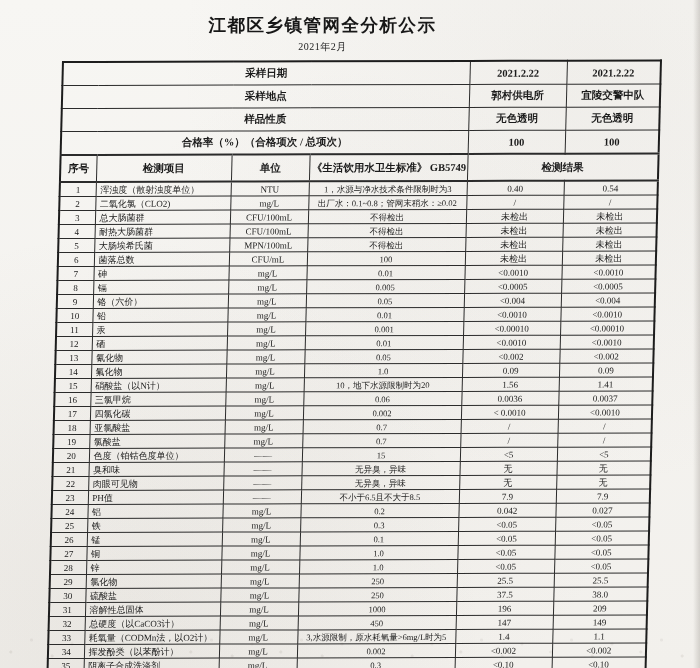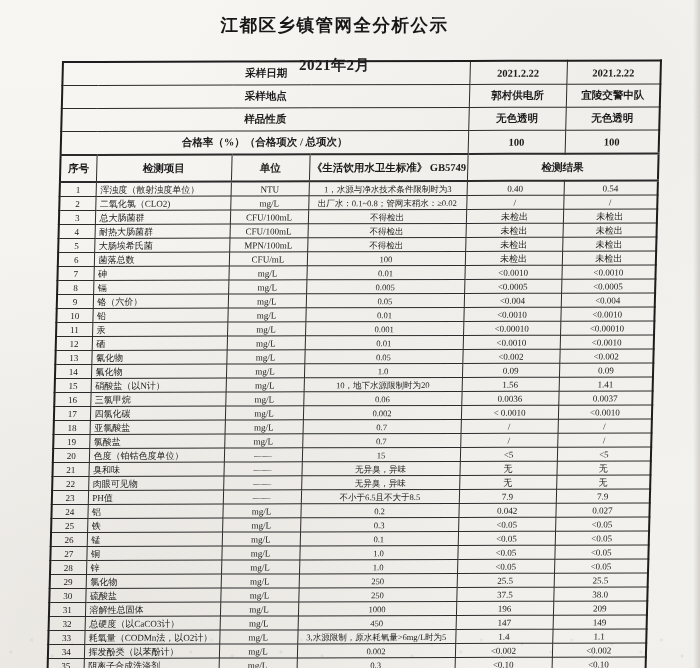--- a/index.html
+++ b/index.html
@@ -26,31 +26,30 @@
     background:
       radial-gradient(circle at 12% 60%, rgba(130,120,110,0.12) 1px, transparent 2px),
       radial-gradient(circle at 35% 30%, rgba(130,120,110,0.10) 1px, transparent 2px),
       radial-gradient(circle at 58% 70%, rgba(130,120,110,0.12) 1px, transparent 2px),
       radial-gradient(circle at 80% 40%, rgba(130,120,110,0.10) 1px, transparent 2px);
     background-size: 90px 40px;
     pointer-events: none;
   }
 
   .header-block {
-    position: absolute; top: 13px; left: 12px; width: 645px;
+    position: absolute; top: 13px; left: 0; width: 645px;
     text-align: center;
   }
   .doc-title {
     font-size: 17.5px; font-weight: bold; letter-spacing: 1.5px;
     margin: 0; color: #171717;
   }
   .doc-subtitle {
-    font-size: 15px; margin-top: 19px; color: #222;
+    font-size: 10px; margin-top: 3px; color: #222;
     letter-spacing: 0.5px;
-    font-weight: bold;
   }
 
   .table-wrap {
     position: absolute; top: 61px; left: 62px;
     transform-origin: 0 0;
     transform: rotate(-0.15deg) skewX(-1.6deg);
   }
   table.analysis {
     border-collapse: collapse;
     table-layout: fixed;

